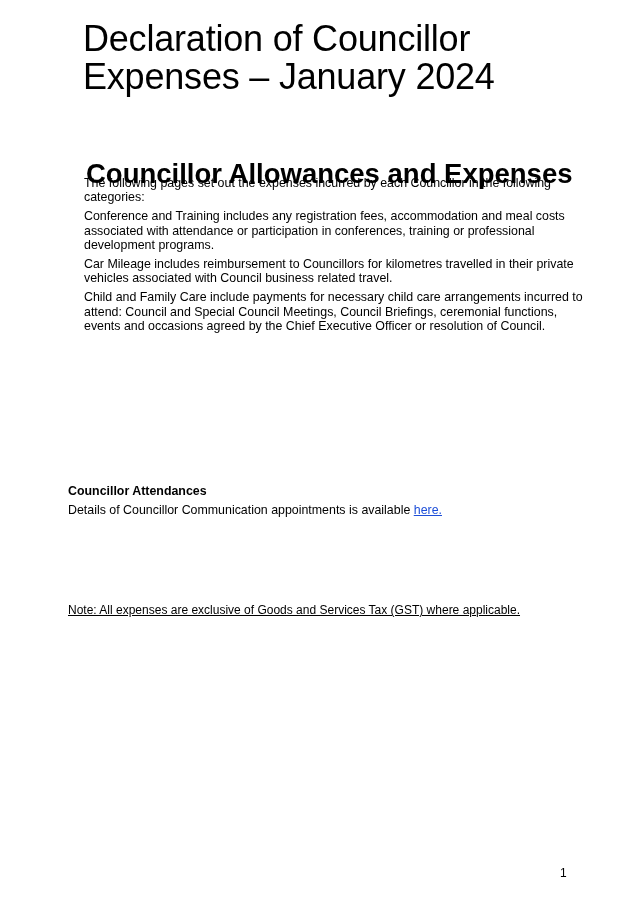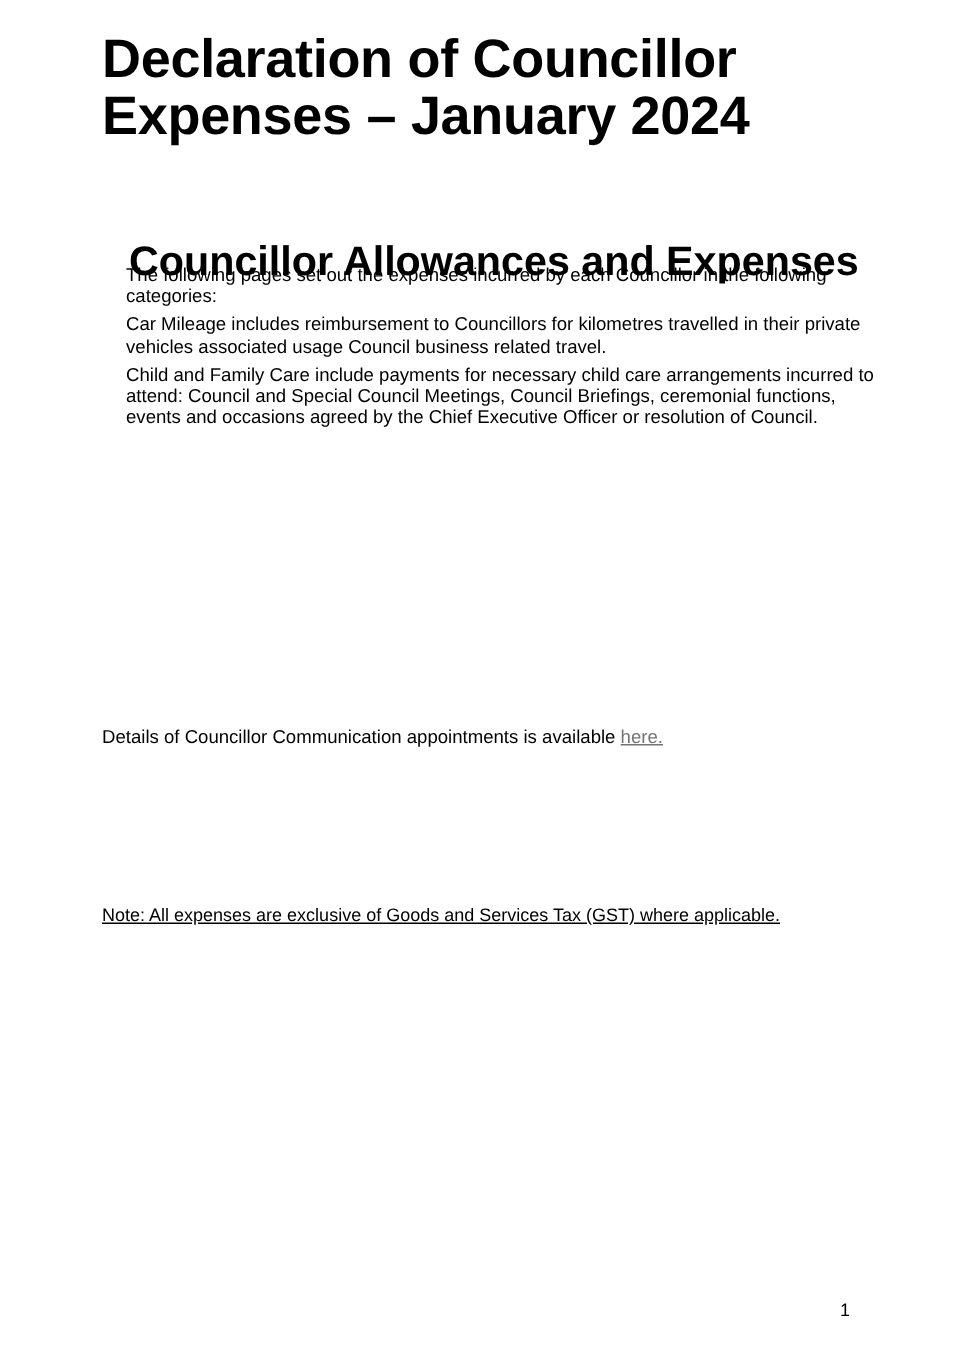--- a/index.html
+++ b/index.html
@@ -16,26 +16,26 @@
       color: #000000;
     }
     .page {
       position: absolute;
       left: 68px;
       top: 0;
       width: 510px;
     }
     h1.title {
       position: absolute;
-      left: 0;
+      left: 15px;
       top: 20px;
       margin: 0;
       font-size: 36px;
       line-height: 38px;
-      font-weight: bold;
+      font-weight: normal;
       letter-spacing: -0.2px;
       width: 520px;
     }
     h2.subtitle {
       position: absolute;
       left: 0;
       top: 140px;
       margin: 18px;
       font-size: 27.5px;
       line-height: 32px;
@@ -58,21 +58,21 @@
       margin-top: 0;
       margin-bottom: 5px;
     }
     .attendances {
       position: absolute;
       left: 0;
       top: 484px;
       width: 510px;
     }
     a.link {
-      color: #737373;
+      color: #1d4ed8;
       text-decoration: underline;
     }
     .note {
       position: absolute;
       left: 0;
       top: 603px;
       font-size: 12px;
       line-height: 14.2px;
       text-decoration: underline;
       white-space: nowrap;
@@ -88,24 +88,26 @@
 </head>
 <body>
 
 <div class="page">
   <h1 class="title">Declaration of Councillor Expenses – January 2024</h1>
 
   <h2 class="subtitle">Councillor Allowances and Expenses</h2>
 
   <div class="body-text">
     <p>The following pages set out the expenses incurred by each Councillor in the following categories:</p>
-    <p>Car Mileage includes reimbursement to Councillors for kilometres travelled in their private vehicles associated usage Council business related travel.</p>
+    <p>Conference and Training includes any registration fees, accommodation and meal costs associated with attendance or participation in conferences, training or professional development programs.</p>
+    <p>Car Mileage includes reimbursement to Councillors for kilometres travelled in their private vehicles associated with Council business related travel.</p>
     <p>Child and Family Care include payments for necessary child care arrangements incurred to attend: Council and Special Council Meetings, Council Briefings, ceremonial functions, events and occasions agreed by the Chief Executive Officer or resolution of Council.</p>
   </div>
 
   <div class="attendances">
+    <p class="section-heading">Councillor Attendances</p>
     <p><span>Details of Councillor Communication appointments is available </span><a class="link" href="#">here.</a></p>
   </div>
 
   <div class="note">Note: All expenses are exclusive of Goods and Services Tax (GST) where applicable.</div>
 </div>
 
 <div class="page-number">1</div>
 
 </body></html>

